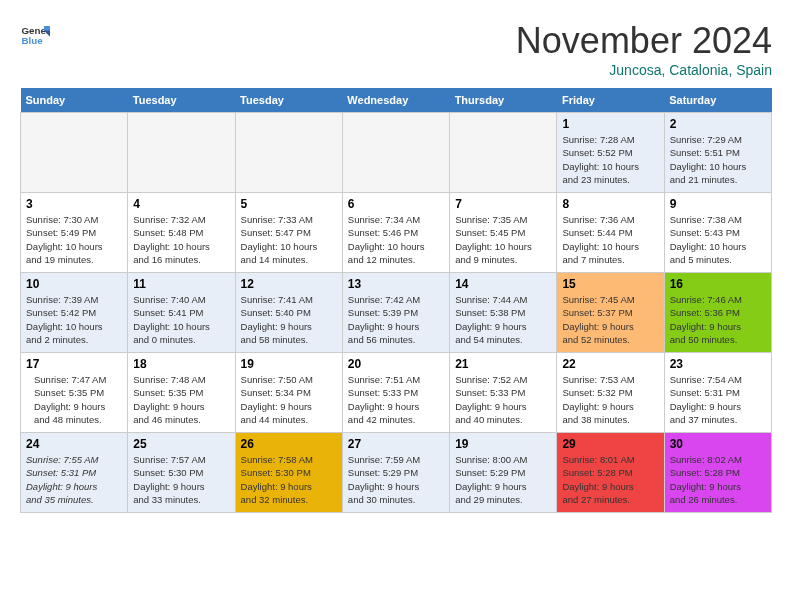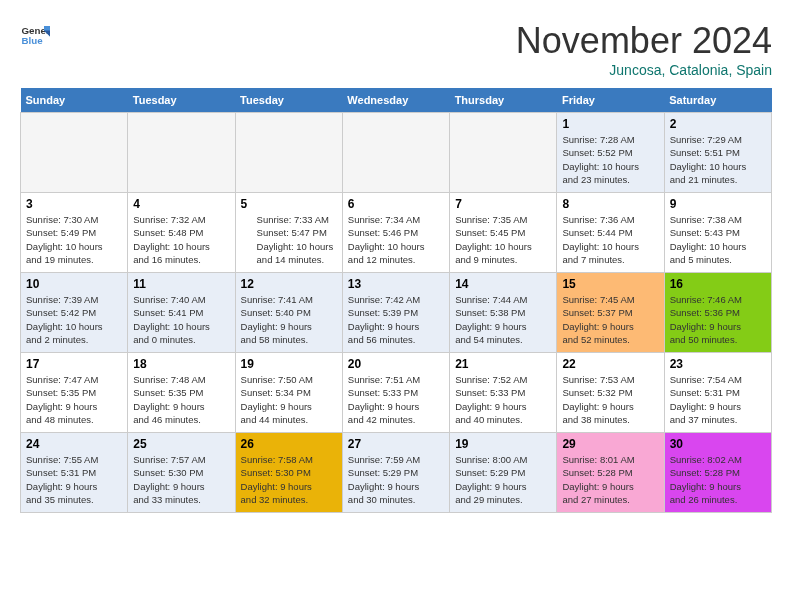--- a/index.html
+++ b/index.html
@@ -134,21 +134,21 @@
         </td>
         <td>
           <div class="day-number">4</div>
           <div class="day-info" style="white-space: pre-line;">Sunrise: 7:32 AM
 Sunset: 5:48 PM
 Daylight: 10 hours
 and 16 minutes.</div>
         </td>
         <td>
           <div class="day-number">5</div>
-          <div class="day-info" style="white-space: pre-line; margin-left: 16px;">Sunrise: 7:33 AM
+          <div class="day-info" style="white-space: pre-line;">Sunrise: 7:33 AM
 Sunset: 5:47 PM
 Daylight: 10 hours
 and 14 minutes.</div>
         </td>
         <td>
           <div class="day-number">6</div>
           <div class="day-info" style="white-space: pre-line;">Sunrise: 7:34 AM
 Sunset: 5:46 PM
 Daylight: 10 hours
 and 12 minutes.</div>
@@ -222,21 +222,21 @@
           <div class="day-number">16</div>
           <div class="day-info" style="white-space: pre-line;">Sunrise: 7:46 AM
 Sunset: 5:36 PM
 Daylight: 9 hours
 and 50 minutes.</div>
         </td>
       </tr>
       <tr>
         <td>
           <div class="day-number">17</div>
-          <div class="day-info" style="white-space: pre-line;">Sunrise: 7:47 AM
+          <div class="day-info" style="white-space: pre-line; margin-left: 8px;">Sunrise: 7:47 AM
 Sunset: 5:35 PM
 Daylight: 9 hours
 and 48 minutes.</div>
         </td>
         <td>
           <div class="day-number">18</div>
           <div class="day-info" style="white-space: pre-line;">Sunrise: 7:48 AM
 Sunset: 5:35 PM
 Daylight: 9 hours
 and 46 minutes.</div>
@@ -273,21 +273,21 @@
           <div class="day-number">23</div>
           <div class="day-info" style="white-space: pre-line;">Sunrise: 7:54 AM
 Sunset: 5:31 PM
 Daylight: 9 hours
 and 37 minutes.</div>
         </td>
       </tr>
       <tr>
         <td style="background: rgb(232, 238, 247);">
           <div class="day-number">24</div>
-          <div class="day-info" style="white-space: pre-line;">Sunrise: 7:55 AM
+          <div class="day-info" style="white-space: pre-line; font-style: italic;">Sunrise: 7:55 AM
 Sunset: 5:31 PM
 Daylight: 9 hours
 and 35 minutes.</div>
         </td>
         <td style="background: rgb(232, 238, 247);">
           <div class="day-number">25</div>
           <div class="day-info" style="white-space: pre-line;">Sunrise: 7:57 AM
 Sunset: 5:30 PM
 Daylight: 9 hours
 and 33 minutes.</div>
@@ -306,21 +306,21 @@
 Daylight: 9 hours
 and 30 minutes.</div>
         </td>
         <td style="background: rgb(232, 238, 247);">
           <div class="day-number">19</div>
           <div class="day-info" style="white-space: pre-line;">Sunrise: 8:00 AM
 Sunset: 5:29 PM
 Daylight: 9 hours
 and 29 minutes.</div>
         </td>
-        <td style="background: #f9a8d4;">
+        <td style="background: #ef4444;">
           <div class="day-number">29</div>
           <div class="day-info" style="white-space: pre-line;">Sunrise: 8:01 AM
 Sunset: 5:28 PM
 Daylight: 9 hours
 and 27 minutes.</div>
         </td>
         <td style="background: #d946ef;">
           <div class="day-number">30</div>
           <div class="day-info" style="white-space: pre-line;">Sunrise: 8:02 AM
 Sunset: 5:28 PM

